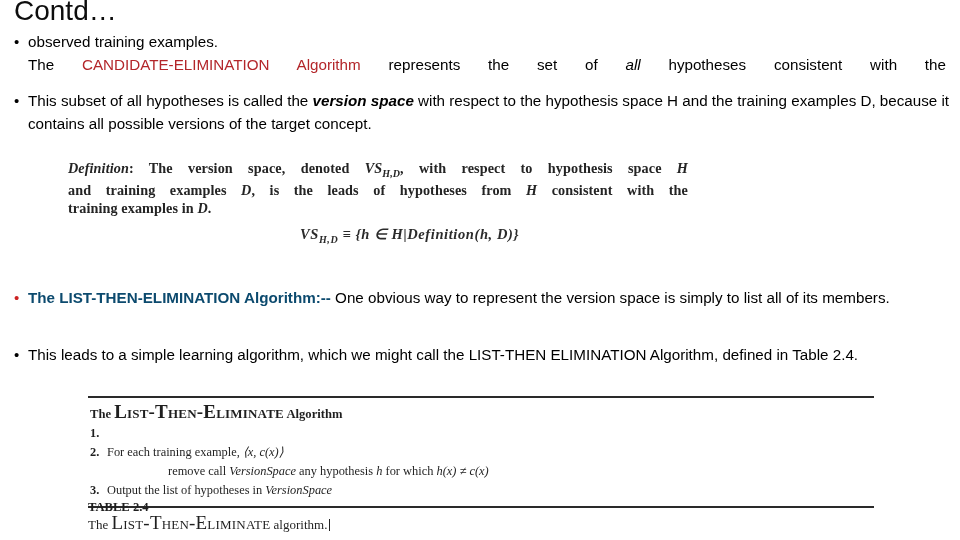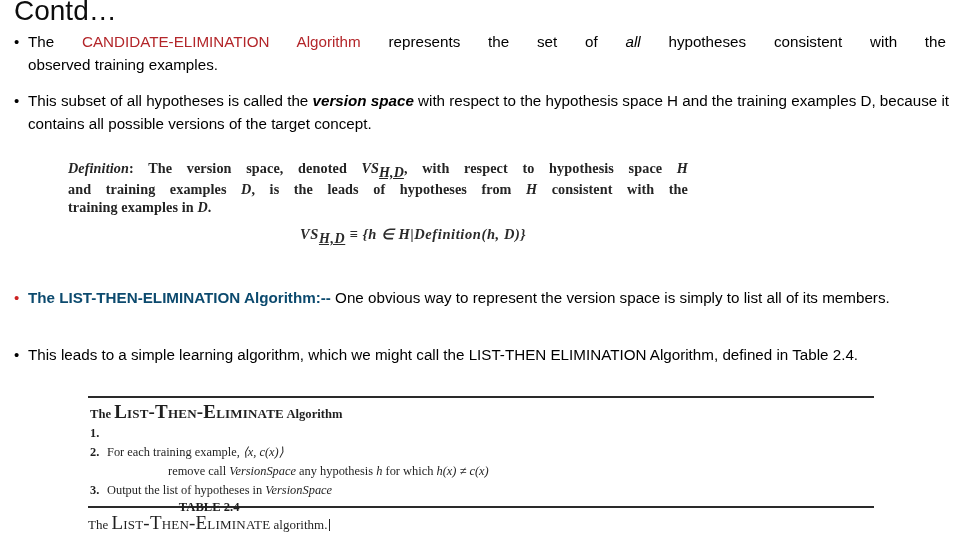--- a/index.html
+++ b/index.html
@@ -97,21 +97,21 @@
     left: 300px;
     top: 226px;
     font-family: "Liberation Serif", serif;
     font-size: 14.5px;
     font-weight: bold;
     font-style: italic;
     color: #2b2b2b;
     letter-spacing: 0.6px;
   }
   .fig-formula .up { font-style: normal; }
-  sub.sm { font-size: 14px; text-decoration: underline; }
+  sub.sm { font-size: 10px; }
 
   
   .fig-alg {
     position: absolute;
     left: 88px;
     top: 396px;
     width: 786px;
     font-family: "Liberation Serif", serif;
     color: #1f1f1f;
   }
@@ -159,45 +159,45 @@
     font-style: italic;
     font-family: "Liberation Serif", serif;
   }
   .caption {
     position: absolute;
     left: 88px;
     top: 500px;
     font-family: "Liberation Serif", serif;
     color: #1f1f1f;
   }
-  .cap-l1 { font-size: 12.6px; font-weight: bold; line-height: 15px; text-align: center; }
+  .cap-l1 { font-size: 12.6px; font-weight: bold; line-height: 15px; }
   .cap-l2 { font-size: 13px; line-height: 16px; }
   .caret {
     display: inline-block;
     width: 1px;
     height: 12px;
     background: #222;
     vertical-align: -2px;
     margin-left: 2px;
   }
 </style>
 </head>
 <body>
 
 <div class="slide-title">Contd…</div>
 
 <div class="bullet" style="left:14px; top:30px; width:932px;">
   <div class="bullet-mark">•</div>
   <div class="bullet-body">
+    <span class="ln">observed training examples.</span>
     <span class="ln spread" style="width:918px;"><span>The</span>
       <span class="red-hd">CANDIDATE-ELIMINATION  Algorithm</span>
       <span>represents the set of</span>
       <span class="i">all</span>
       <span>hypotheses consistent with the</span></span>
-    <span class="ln">observed training examples.</span>
   </div>
 </div>
 
 <div class="bullet" style="left:14px; top:89px; width:936px;">
   <div class="bullet-mark">•</div>
   <div class="bullet-body">
     <span class="ln"><span>This subset of all hypotheses is called the</span>
       <span class="bi">version space</span>
       <span>with respect to the hypothesis space H and the</span></span>
     <span class="ln">training examples D, because it contains all possible versions of the target concept.</span>

